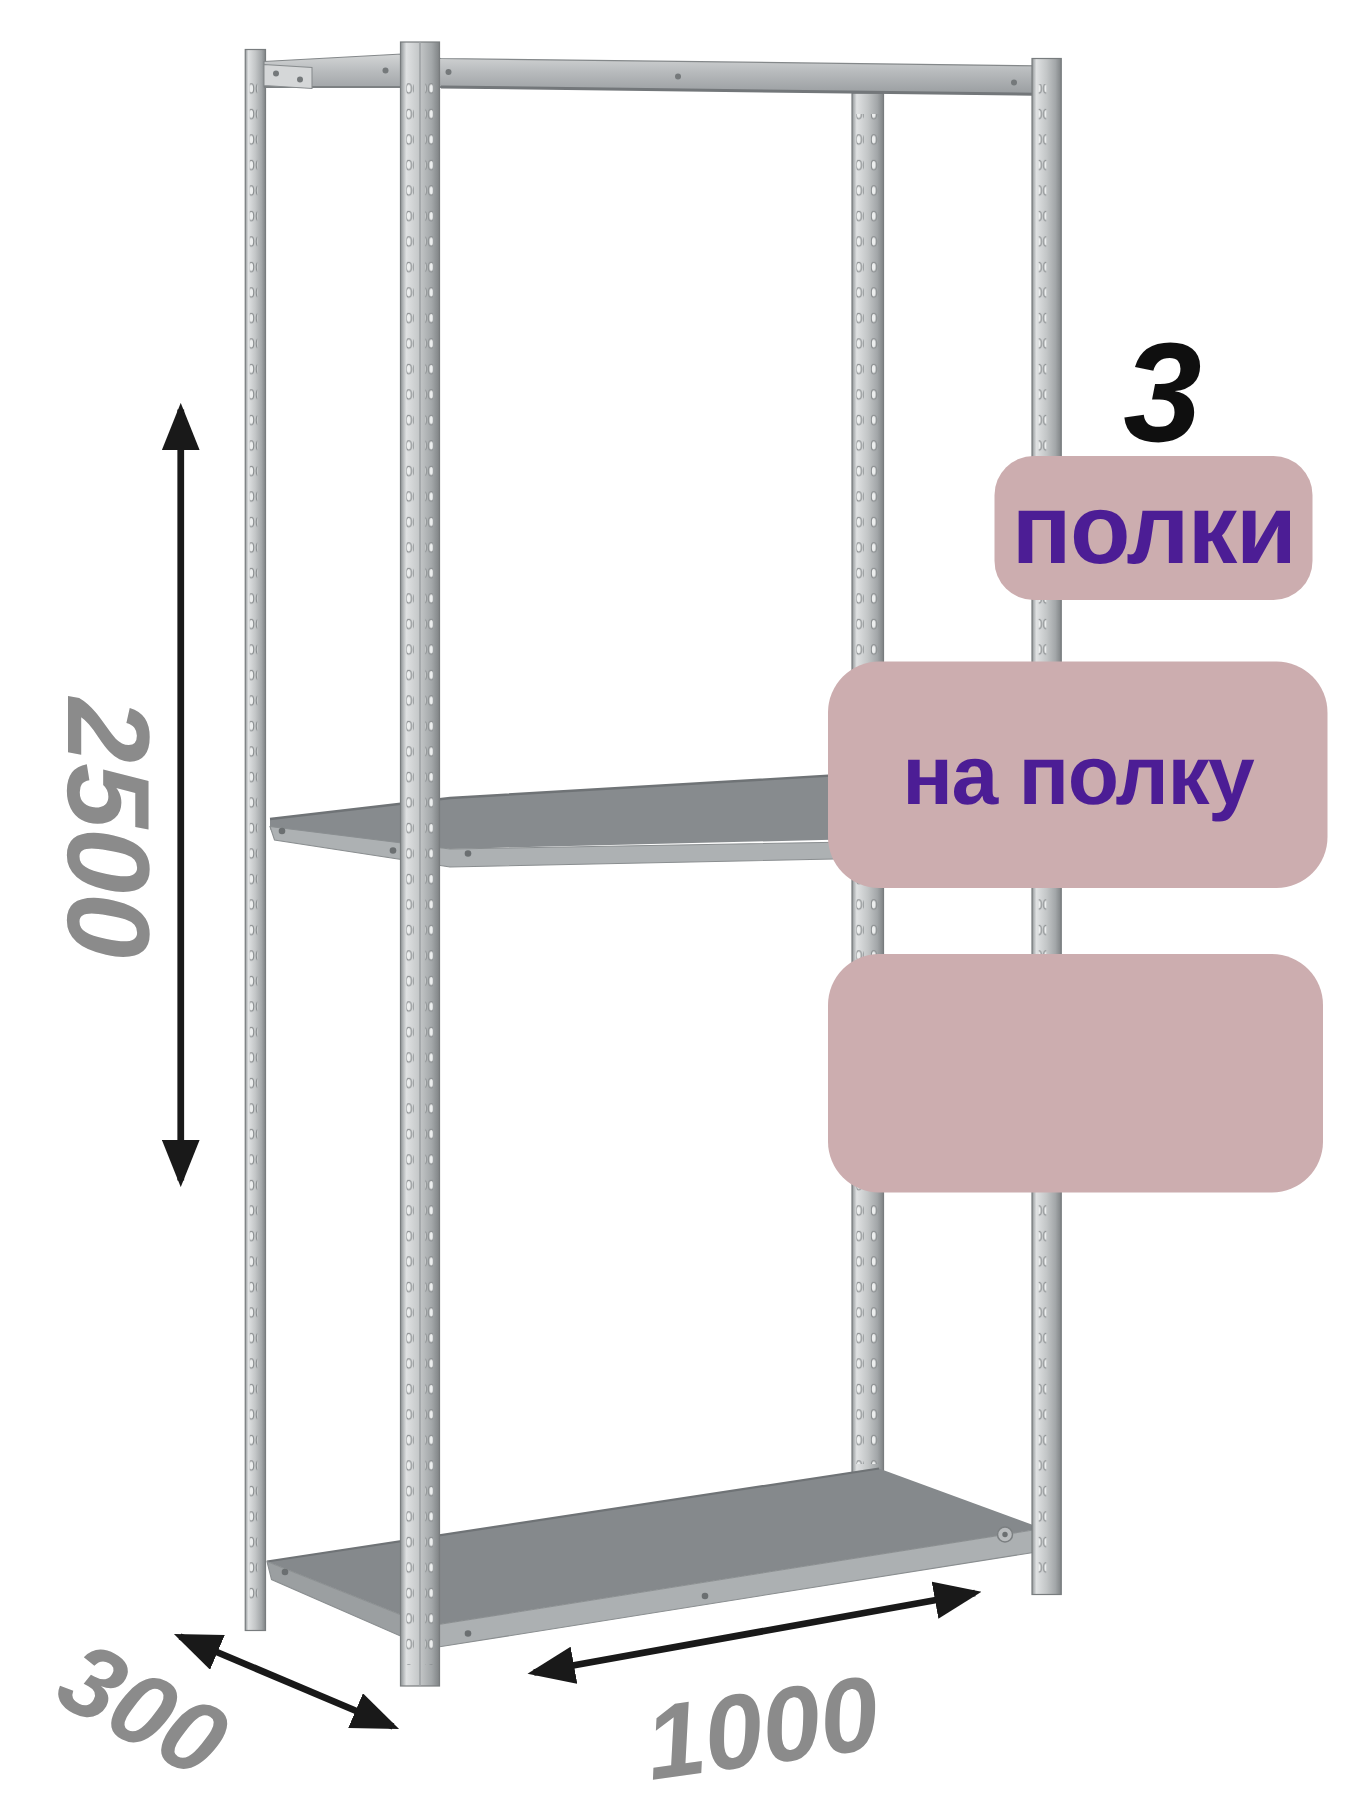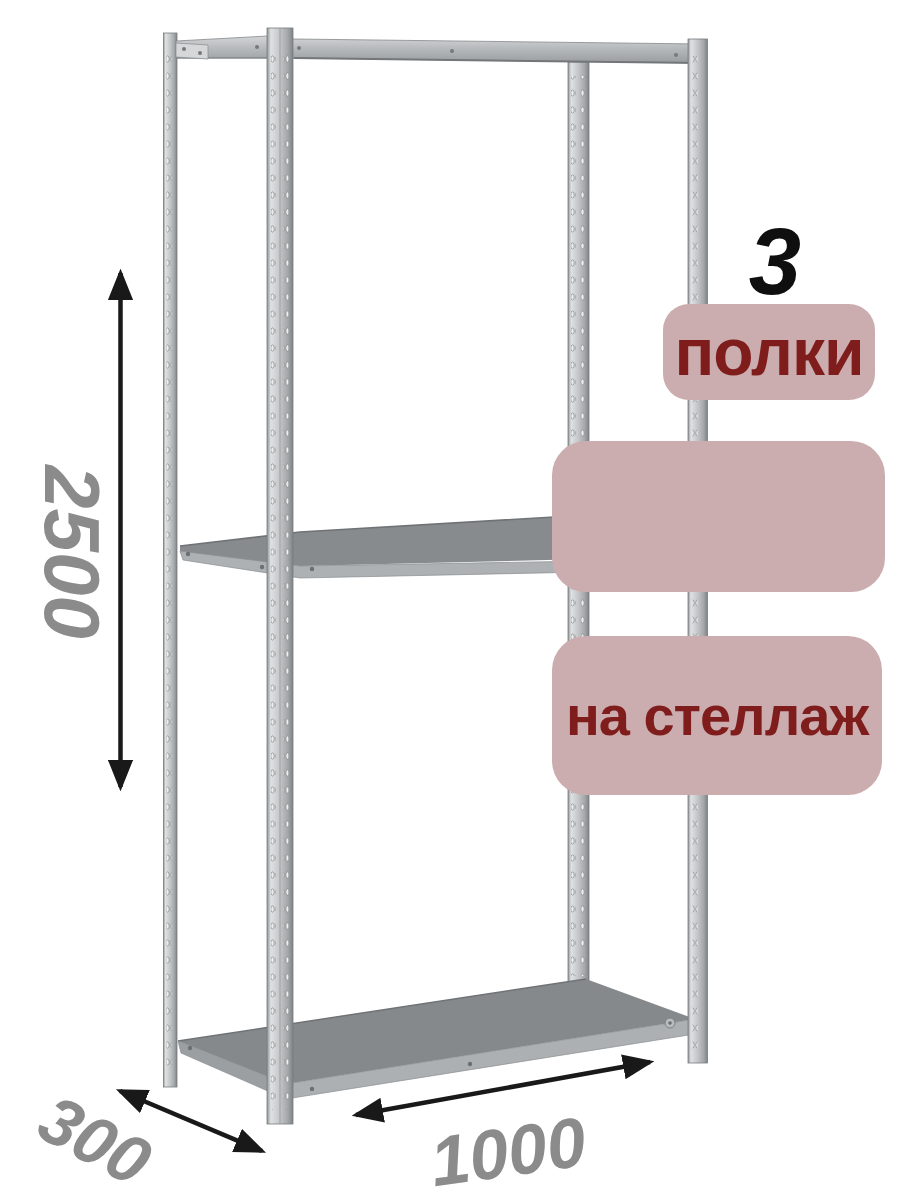--- a/index.html
+++ b/index.html
@@ -15,21 +15,21 @@
   }
   .dim-height{left:-28px;top:512px;width:200px;height:80px;font-size:78px;transform:rotate(90deg);}
   .dim-depth{left:-7px;top:1098px;width:204px;height:84px;font-size:68px;transform:rotate(28deg);}
   .dim-width{left:388px;top:1112px;width:240px;height:80px;font-size:70px;transform:rotate(-8deg);}
   .count{
     position:absolute;left:723px;top:210px;width:104px;height:104px;
     display:flex;align-items:center;justify-content:center;
     font-size:94px;font-weight:bold;font-style:italic;color:#0f0f0f;
   }
   .badge{
-    position:absolute;background:#ccadaf;color:#7f1d1d;font-weight:bold;
+    position:absolute;background:#ccadaf;color:#4c1d95;font-weight:bold;
     display:flex;flex-direction:column;align-items:center;justify-content:center;
     text-align:center;letter-spacing:-1px;
   }
   .badge-shelves{left:663px;top:304px;width:212px;height:96px;border-radius:26px;font-size:66px;}
   .badge-two{left:552px;top:441px;width:333px;height:151px;border-radius:34px;font-size:56px;line-height:70px;}
   .badge-rack{top:636px;width:330px;height:159px;}
 </style>
 </head>
 <body>
 
@@ -127,19 +127,19 @@
   <div class="dim dim-depth">300</div>
   <div class="dim dim-width">1000</div>
 
   <div class="count">3</div>
 
   <div class="badge badge-shelves">
     <span>полки</span>
   </div>
 
   <div class="badge badge-two">
+    <span>на полку</span>
   </div>
 
   <div class="badge badge-two badge-rack">
-    <span>на стеллаж</span>
   </div>
 
 </div>
 
 </body></html>

